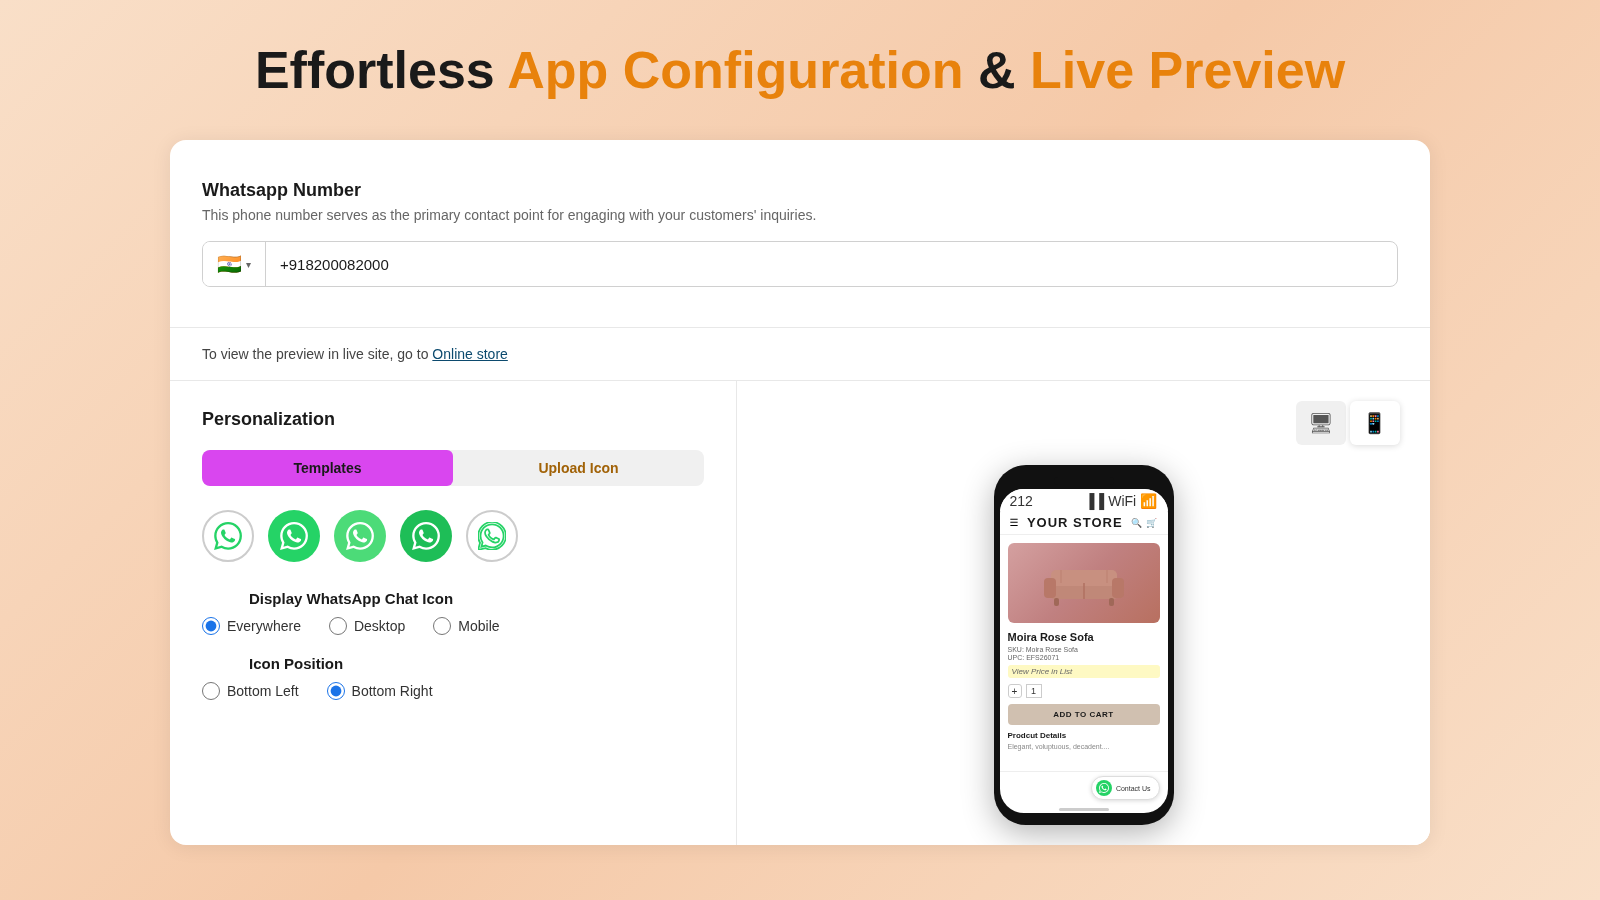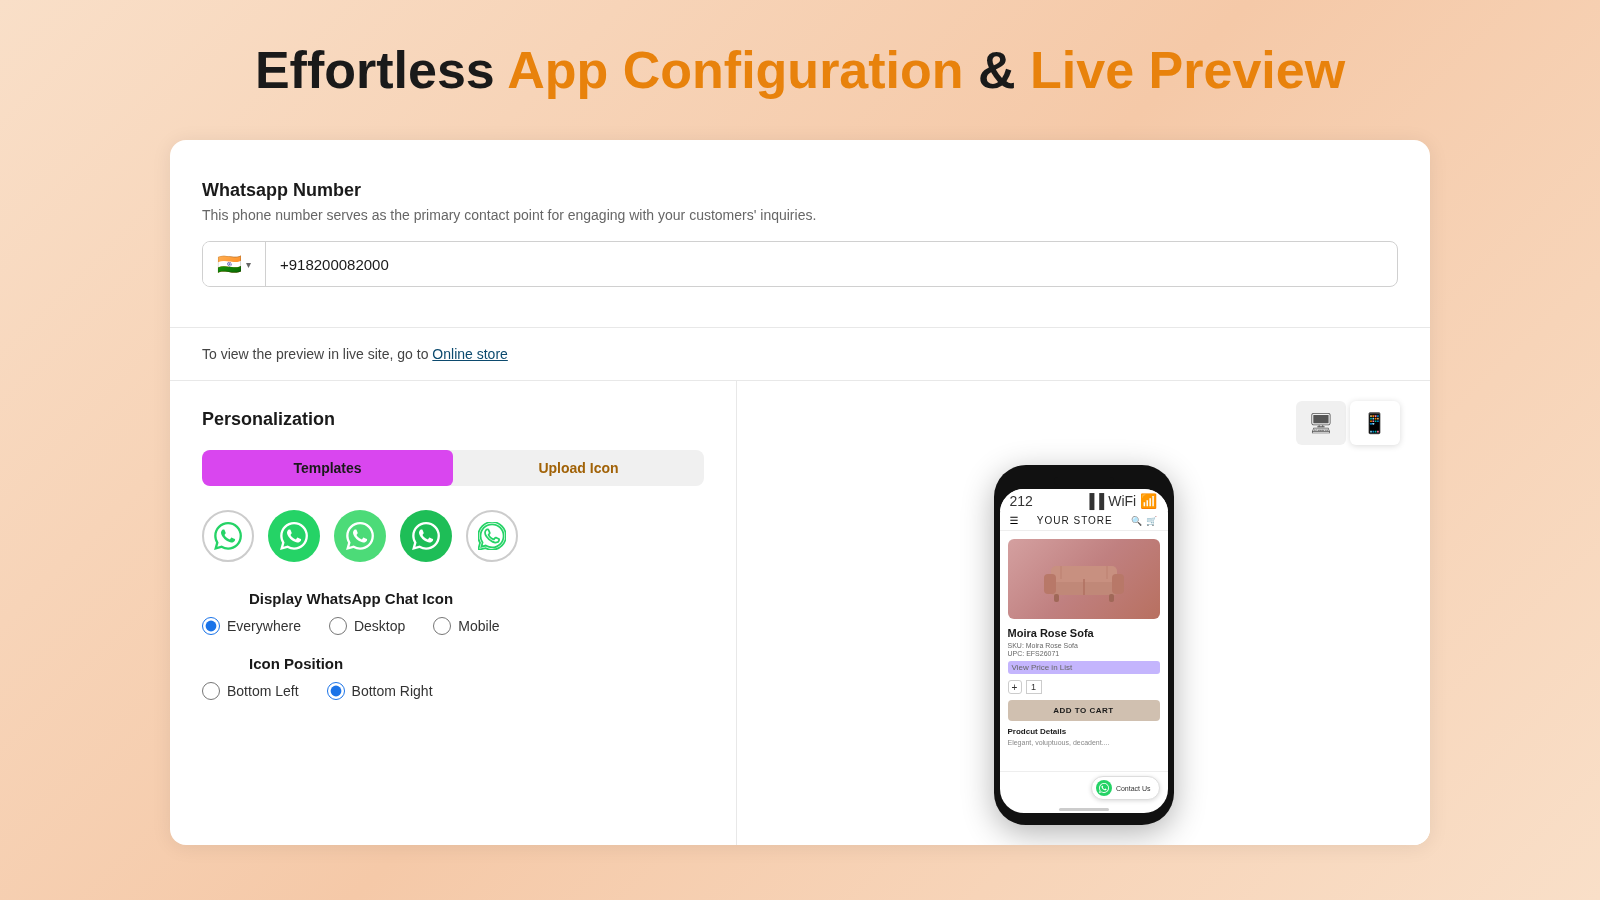--- a/index.html
+++ b/index.html
@@ -269,22 +269,22 @@
       gap: 24px;
     }
     .phone-store-header {
       display: flex;
       align-items: center;
       justify-content: space-between;
       padding: 4px 10px;
       border-bottom: 0.5px solid #eee;
     }
     .store-name {
-      font-size: 10px;
-      font-weight: 400;
+      font-size: 13px;
+      font-weight: 700;
       letter-spacing: 1px;
       color: #1a1a1a;
     }
     .store-icons { display: flex; gap: 4px; font-size: 9px; color: #333; }
 
     .phone-content {
       flex: 1;
       overflow: hidden;
       display: flex;
       flex-direction: column;
@@ -320,24 +320,25 @@
     }
     .product-upc {
       font-size: 7px;
       color: #666;
       margin-bottom: 4px;
     }
     .product-price {
       font-size: 8px;
       color: #666;
       margin-bottom: 6px;
-      background: #c4b5fd;
+      background: #fef9c3;
       padding: 2px 4px;
       border-radius: 3px;
       display: inline-block;
+      font-style: italic;
     }
     .qty-row {
       display: flex;
       align-items: center;
       gap: 4px;
       margin-bottom: 6px;
     }
     .qty-btn {
       width: 14px;
       height: 14px;

